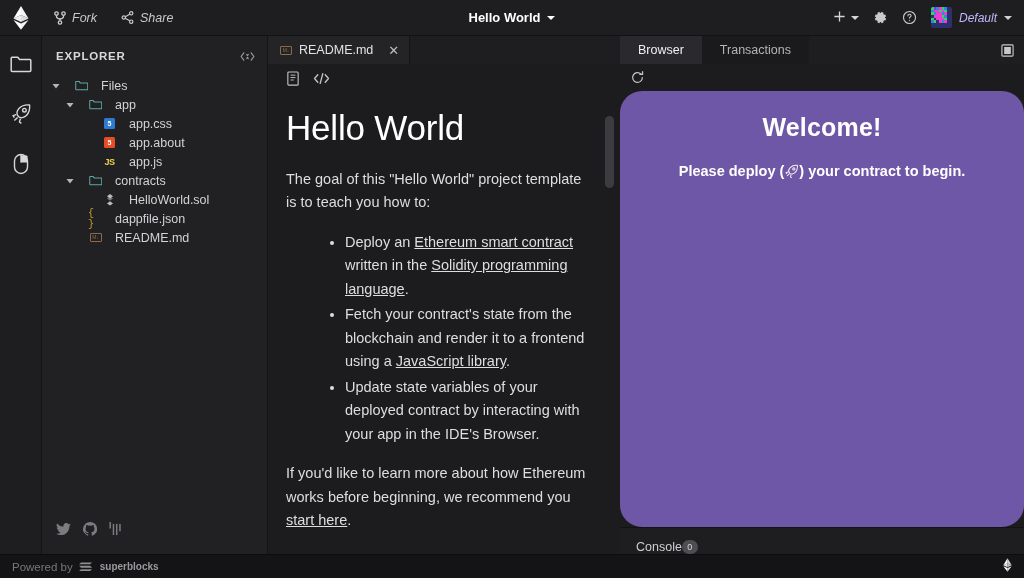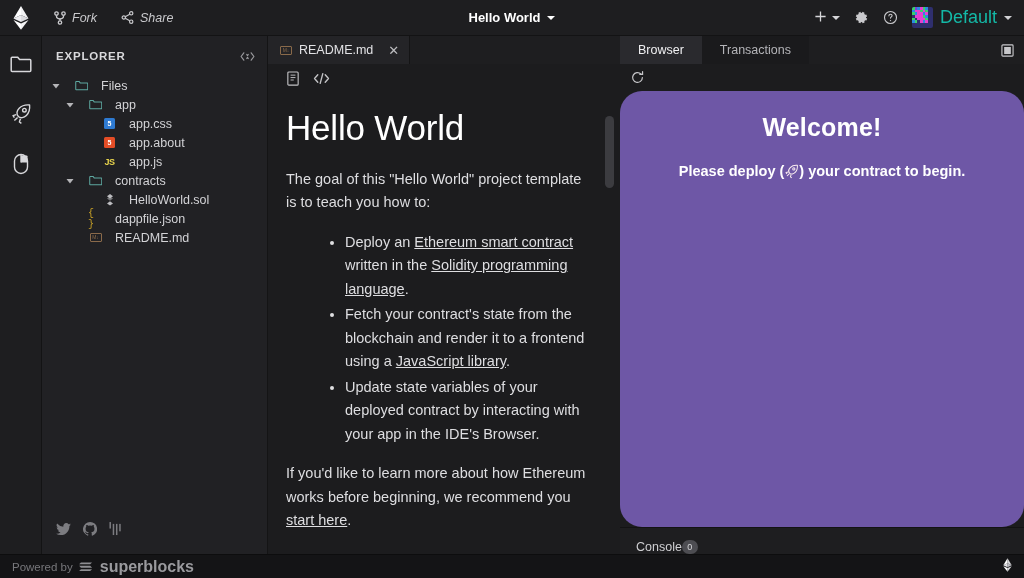--- a/index.html
+++ b/index.html
@@ -40,21 +40,21 @@
     margin-left: auto; display: flex; align-items: center;
     gap: 14px; padding-right: 12px; position: relative; z-index: 2;
   }
   .tb-icon { color: #c9c9cc; display: flex; align-items: center; cursor: pointer; }
   .plus-group { display: flex; align-items: center; gap: 5px; color: #d6d6d9; cursor: pointer; }
   .avatar-group { display: flex; align-items: center; gap: 7px; cursor: pointer; }
   .avatar {
     width: 21px; height: 21px; border-radius: 2px; overflow: hidden;
     display: block;
   }
-  .avatar-name { color: #14b8a6; font-size: 18px; }
+  .avatar-name { color: #c4b5fd; font-size: 12px; font-style: italic; }
   .caret { width: 0; height: 0; border-left: 4px solid transparent; border-right: 4px solid transparent; border-top: 4.5px solid currentColor; }
 
   
   .body-wrap { flex: 1; display: flex; min-height: 0; }
 
   
   .rail {
     width: 42px; min-width: 42px; background: #1e1e20;
     display: flex; flex-direction: column; align-items: center;
     padding-top: 14px; gap: 22px; border-right: 1px solid #131314;
@@ -150,21 +150,21 @@
   }
 
   
   .footer {
     height: 24px; min-height: 24px; background: #141416;
     display: flex; align-items: center; padding: 0 12px;
     border-top: 1px solid #0d0d0e;
   }
   .powered { display: flex; align-items: center; gap: 6px; color: #77777b; font-size: 11.5px; }
   .sb-mark { display: flex; }
-  .sb-word { color: #9a9a9e; font-weight: bold; font-size: 16px; }
+  .sb-word { color: #9a9a9e; font-weight: bold; font-size: 10px; }
   .footer-right { margin-left: auto; display: flex; align-items: center; }
 </style>
 </head>
 <body>
 
 <div id="app">
 
   <div class="topbar">
     <div class="eth-logo">
       <svg width="16" height="24" viewBox="0 0 16 24">

